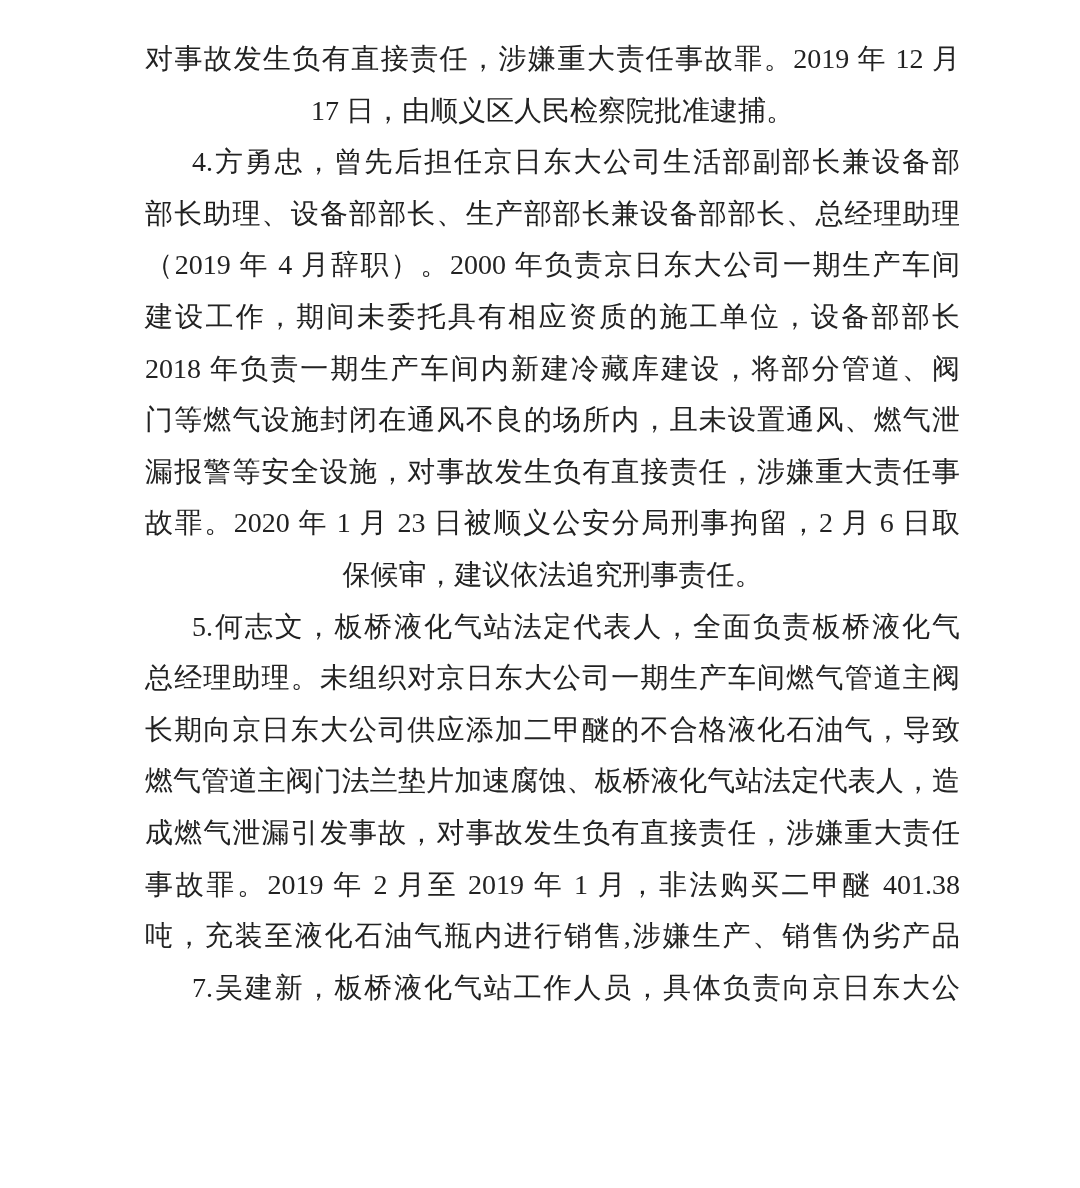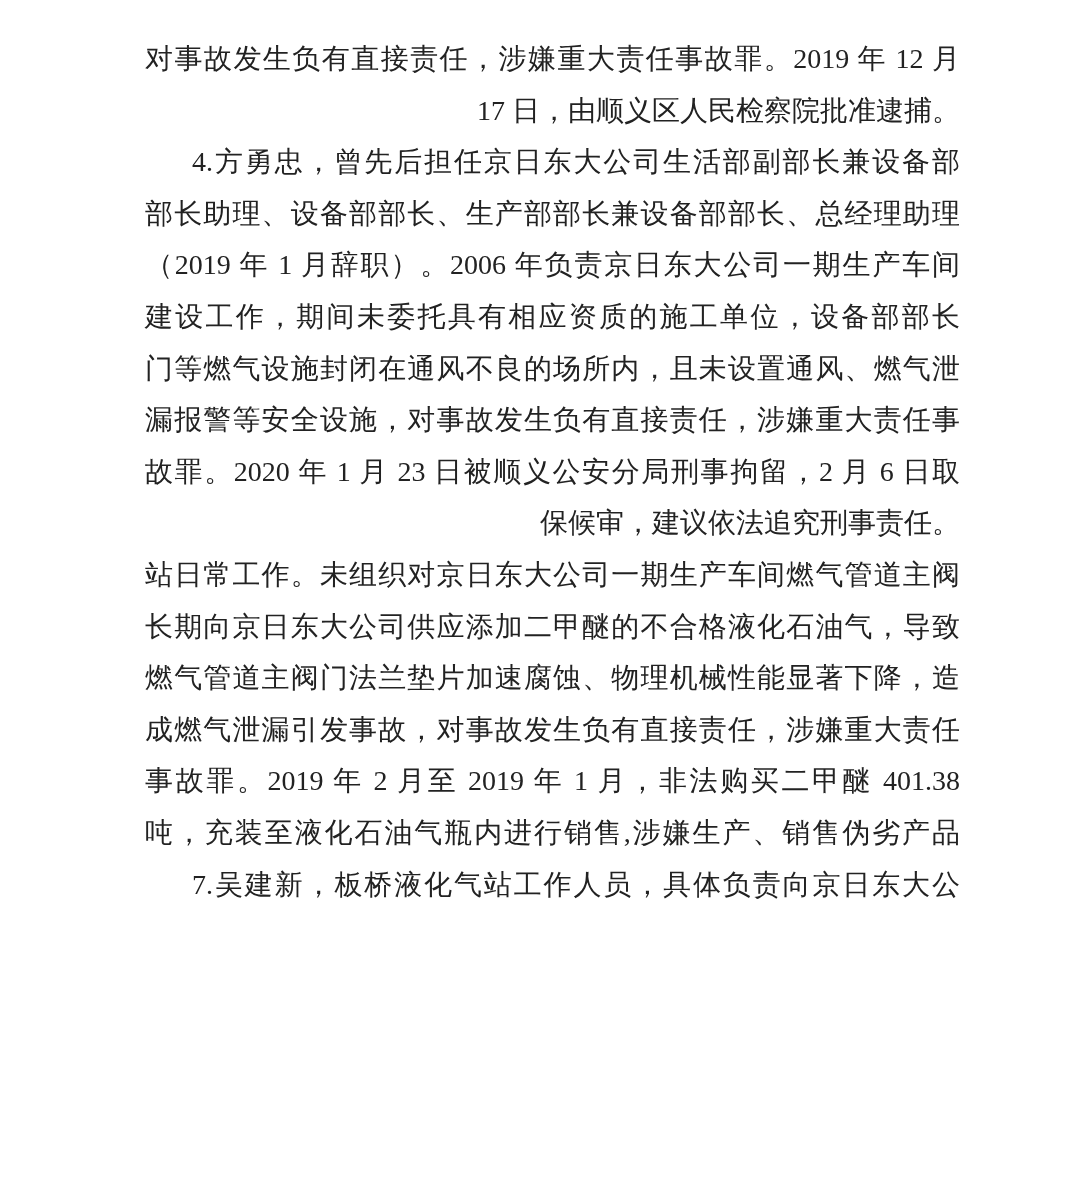--- a/index.html
+++ b/index.html
@@ -19,47 +19,49 @@
     padding: 33px 120px 0 145px;
     background: #ffffff;
   }
   .ln {
     font-family: "Liberation Serif", "DejaVu Serif", serif;
     font-size: 28px;
     line-height: 51.6px;
     height: 51.6px;
     color: #222222;
     white-space: nowrap;
-    text-align: right;
+    text-align: center;
   }
   
   .ln.fill {
     white-space: normal;
     text-align: justify;
     text-align-last: justify;
   }
   
   .ln.indent {
     text-indent: 47px;
   }
 </style>
 </head>
 <body>
 
 <div class="page">
   <div class="ln fill">对事故发生负有直接责任，涉嫌重大责任事故罪。2019 年 12 月</div>
   <div class="ln">17 日，由顺义区人民检察院批准逮捕。</div>
   <div class="ln fill indent">4.方勇忠，曾先后担任京日东大公司生活部副部长兼设备部</div>
   <div class="ln fill">部长助理、设备部部长、生产部部长兼设备部部长、总经理助理</div>
-  <div class="ln fill">（2019 年 1 月辞职）。2006 年负责京日东大公司一期生产车间</div>
+  <div class="ln fill">（2019 年 4 月辞职）。2000 年负责京日东大公司一期生产车间</div>
   <div class="ln fill">建设工作，期间未委托具有相应资质的施工单位，设备部部长</div>
+  <div class="ln fill">2018 年负责一期生产车间内新建冷藏库建设，将部分管道、阀</div>
   <div class="ln fill">门等燃气设施封闭在通风不良的场所内，且未设置通风、燃气泄</div>
   <div class="ln fill">漏报警等安全设施，对事故发生负有直接责任，涉嫌重大责任事</div>
   <div class="ln fill">故罪。2020 年 1 月 23 日被顺义公安分局刑事拘留，2 月 6 日取</div>
   <div class="ln">保候审，建议依法追究刑事责任。</div>
-  <div class="ln fill">站日常工作。未组织对京日东大公司一期生产车间燃气管道主阀</div>
+  <div class="ln fill indent">5.何志文，板桥液化气站法定代表人，全面负责板桥液化气</div>
+  <div class="ln fill">总经理助理。未组织对京日东大公司一期生产车间燃气管道主阀</div>
   <div class="ln fill">长期向京日东大公司供应添加二甲醚的不合格液化石油气，导致</div>
-  <div class="ln fill">燃气管道主阀门法兰垫片加速腐蚀、物理机械性能显著下降，造</div>
+  <div class="ln fill">燃气管道主阀门法兰垫片加速腐蚀、板桥液化气站法定代表人，造</div>
   <div class="ln fill">成燃气泄漏引发事故，对事故发生负有直接责任，涉嫌重大责任</div>
   <div class="ln fill">事故罪。2019 年 2 月至 2019 年 1 月，非法购买二甲醚 401.38</div>
   <div class="ln fill">吨，充装至液化石油气瓶内进行销售,涉嫌生产、销售伪劣产品</div>
   <div class="ln fill indent">7.吴建新，板桥液化气站工作人员，具体负责向京日东大公</div>
 </div>
 
 </body></html>

